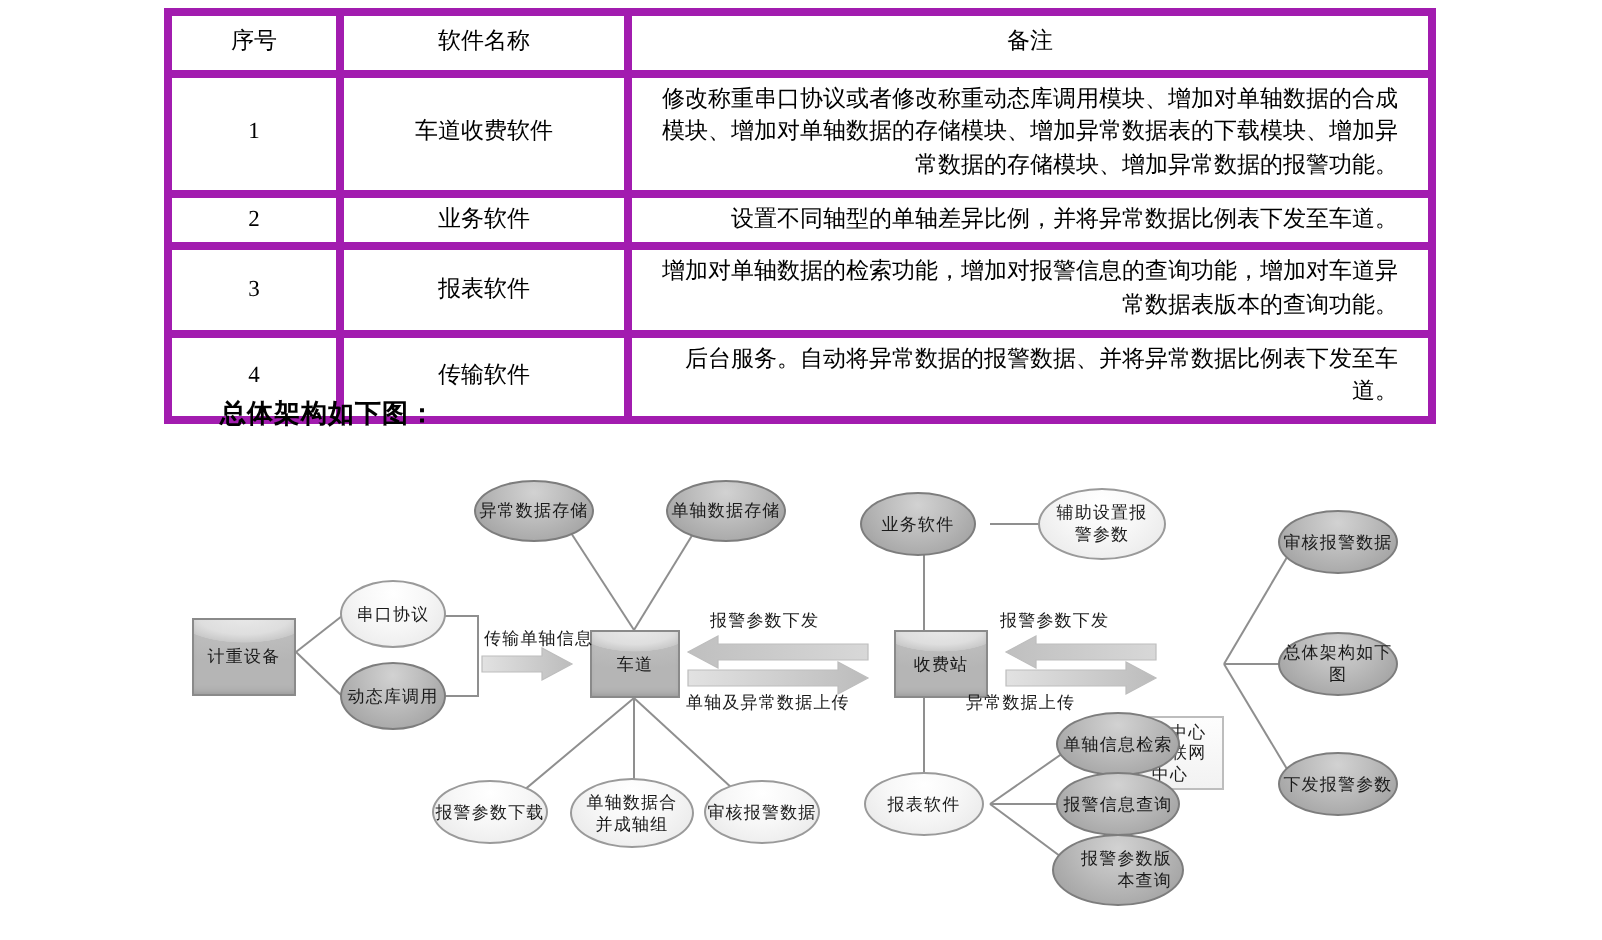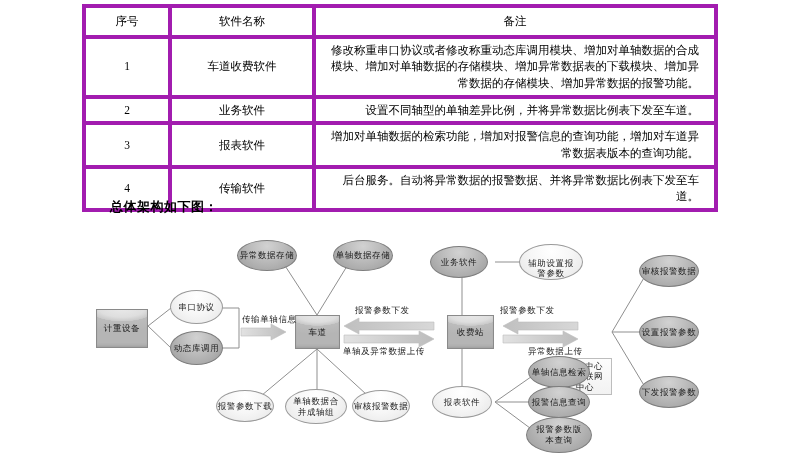--- a/index.html
+++ b/index.html
@@ -242,55 +242,55 @@
   </div>
 
   <div class="node box-dark" style="left:437px; top:93px; width:47px; height:34px;margin-left:10px;">
     <span>收费站</span>
   </div>
 
   <div class="node ell-dark" style="left:430px; top:24px; width:58px; height:32px;">
     <span>业务软件</span>
   </div>
 
-  <div class="node ell-light" style="left:519px; top:22px; width:64px; height:36px; padding:0 6px;align-items:flex-end;">
+  <div class="node ell-light" style="left:519px; top:22px; width:64px; height:36px; padding:0 6px;">
     <span>辅助设置报警参数</span>
   </div>
 
   <div class="node ell-light" style="left:432px; top:164px; width:60px; height:32px;">
     <span>报表软件</span>
   </div>
 
   <div class="node box-light" style="left:558px; top:92px; width:54px; height:37px; padding:0 4px;">
     <span>收费中心或者联网中心</span>
   </div>
 
   <div class="node ell-dark" style="left:639px; top:33px; width:60px; height:32px;">
     <span>审核报警数据</span>
   </div>
 
   <div class="node ell-dark" style="left:639px; top:94px; width:60px; height:32px;">
-    <span>设置报警参数</span>
+    <span>总体架构如下图</span>
   </div>
 
   <div class="node ell-dark" style="left:639px; top:154px; width:60px; height:32px;">
     <span>下发报警参数</span>
   </div>
 
   <div class="node ell-dark" style="left:528px; top:134px; width:62px; height:32px;">
     <span>单轴信息检索</span>
   </div>
 
   <div class="node ell-dark" style="left:528px; top:164px; width:62px; height:32px;">
     <span>报警信息查询</span>
   </div>
 
-  <div class="node ell-dark" style="left:526px; top:195px; width:66px; height:36px; padding:0 5px;">
+  <div class="node ell-dark" style="left:526px; top:195px; width:66px; height:36px; padding:0 5px;text-align:right;">
     <span>报警参数版本查询</span>
   </div>
 
   <div class="edge-label" style="left:242px; top:92px;">传输单轴信息</div>
   <div class="edge-label" style="left:355px; top:83px;">报警参数下发</div>
   <div class="edge-label" style="left:343px; top:124px;">单轴及异常数据上传</div>
   <div class="edge-label" style="left:500px; top:83px;">报警参数下发</div>
-  <div class="edge-label" style="left:528px; top:124px;">异常数据上传</div>
+  <div class="edge-label" style="left:483px; top:124px;">异常数据上传</div>
 
 </div>
 
 </body></html>

